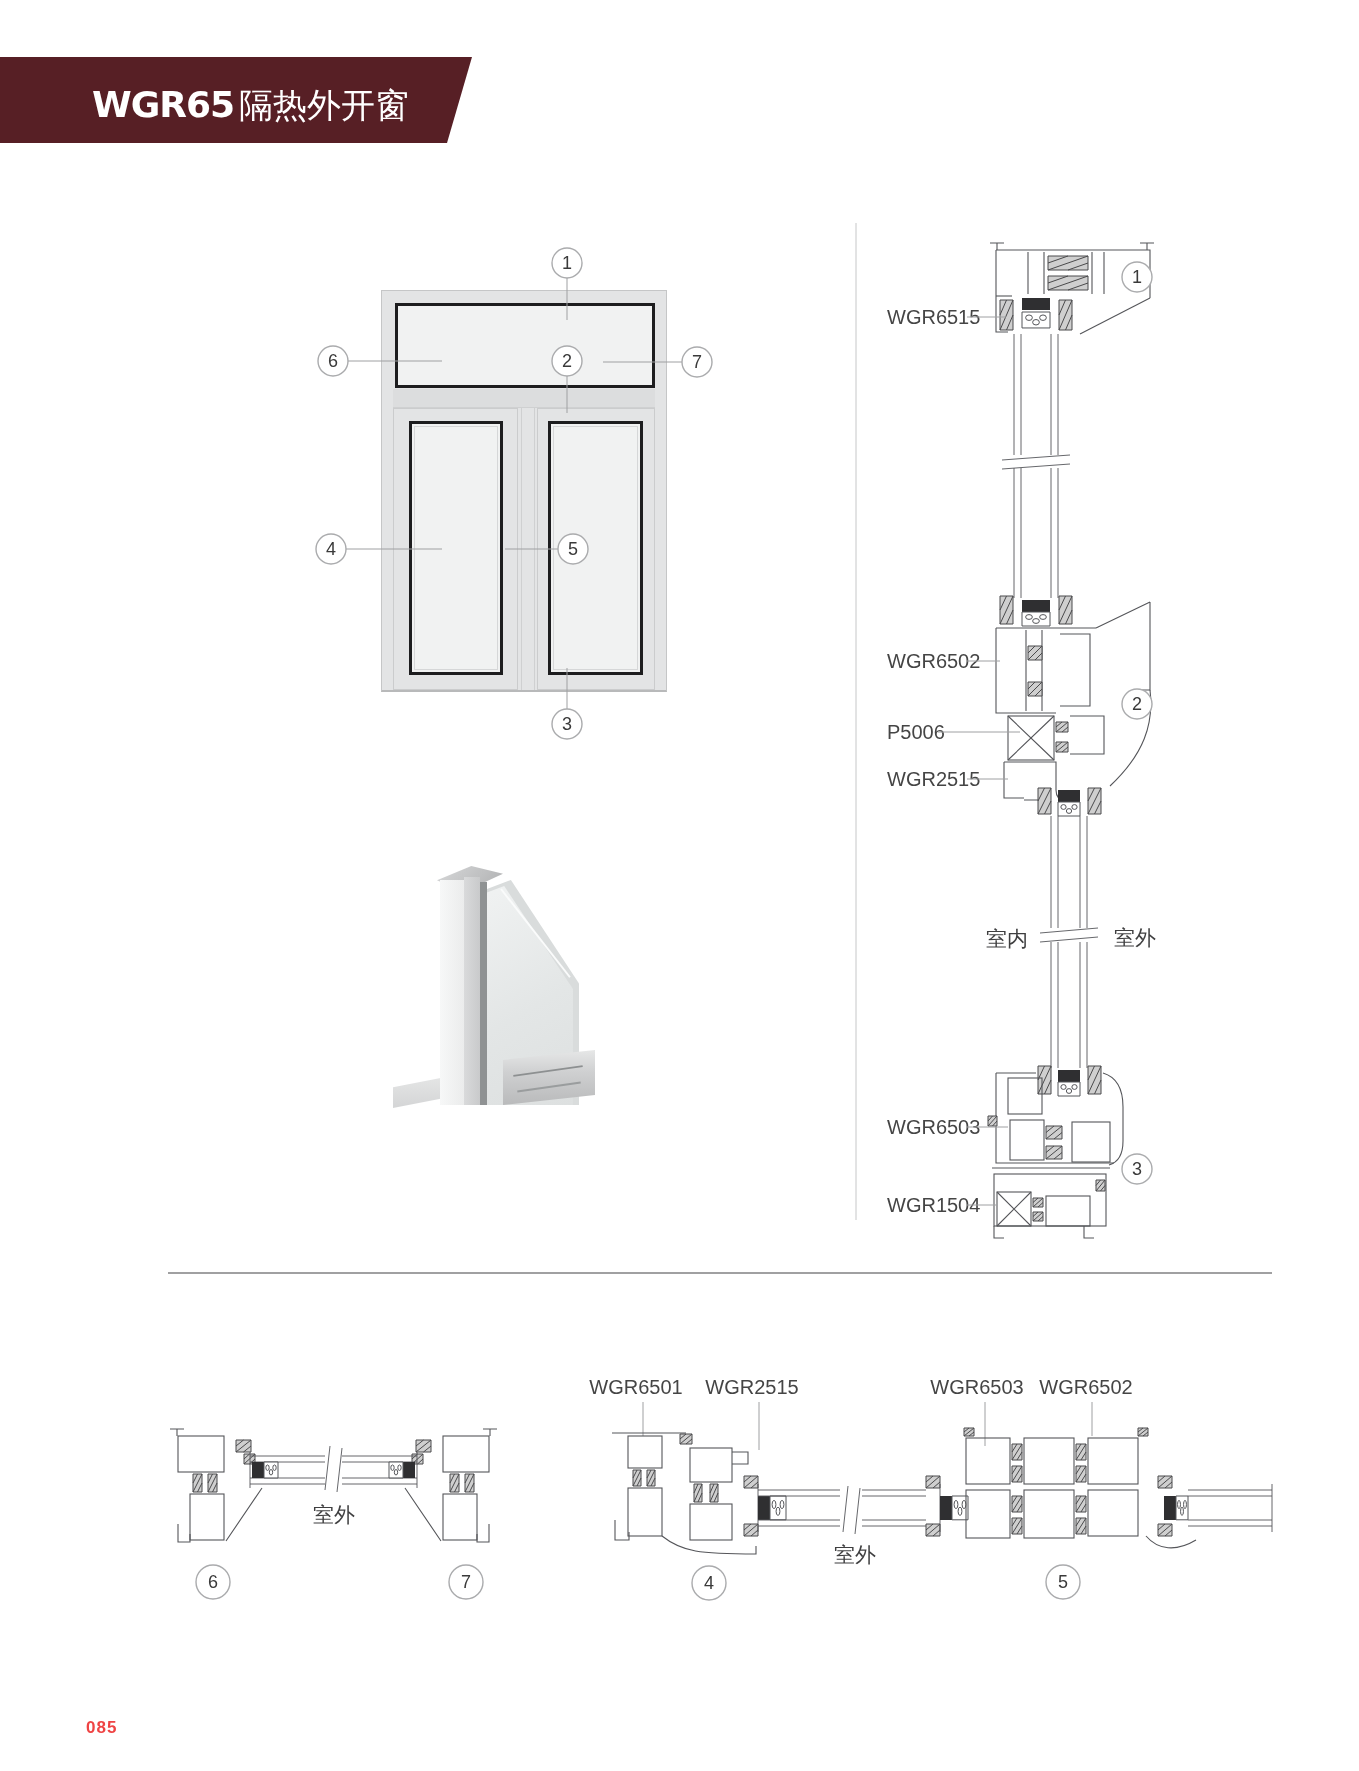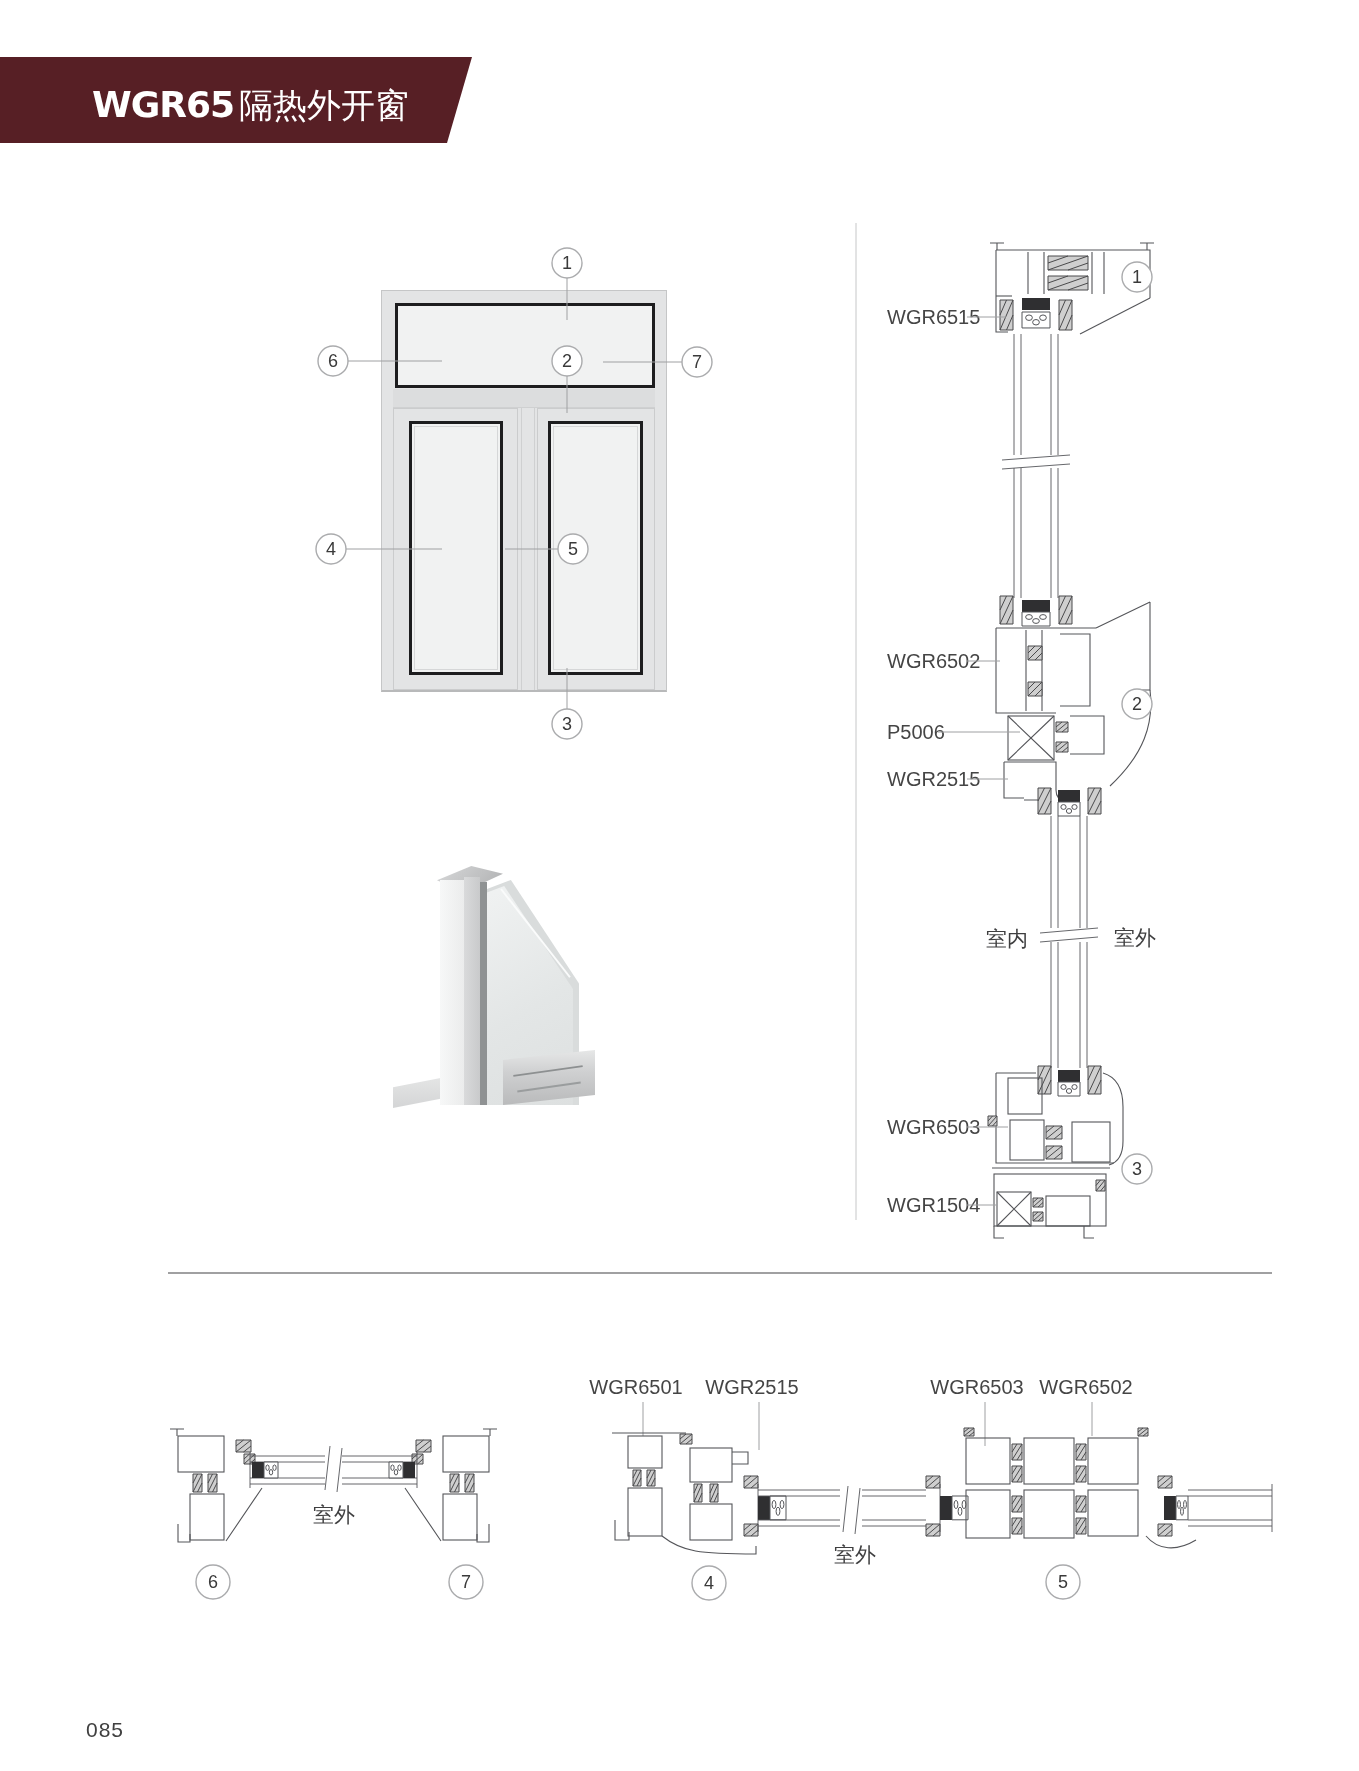--- a/index.html
+++ b/index.html
@@ -57,22 +57,22 @@
   .leader { fill:none; stroke:#9fa0a2; stroke-width:1; }
   .sep { fill:none; stroke:#c6c7c8; stroke-width:1; }
   .cal-circle { fill:#ffffff; stroke:#aaabad; stroke-width:1.4; }
   text { font-family:"Liberation Sans", sans-serif; }
   .num { font-size:18px; fill:#3a3a3a; text-anchor:middle; }
   .lbl { font-size:20px; fill:#454545; }
   .cjk { font-size:21px; fill:#3f3f40; text-anchor:middle; }
   .spacer { fill:#2f2f31; stroke:none; }
 
   .divider { position:absolute; left:168px; top:1272px; width:1104px; height:2px; background:#a0a0a1; }
-  .pagenum { position:absolute; left:86px; top:1718px; font-size:21px; font-weight:normal;
-    color:#404040; letter-spacing:1px; }
+  .pagenum { position:absolute; left:86px; top:1718px; font-size:17px; font-weight:bold;
+    color:#ef4444; letter-spacing:1px; }
 </style>
 </head>
 <body>
 
 <div class="page">
 
   <div class="banner">
     <span class="model">WGR65</span>
     <span class="subtitle">隔热外开窗</span>
   </div>

